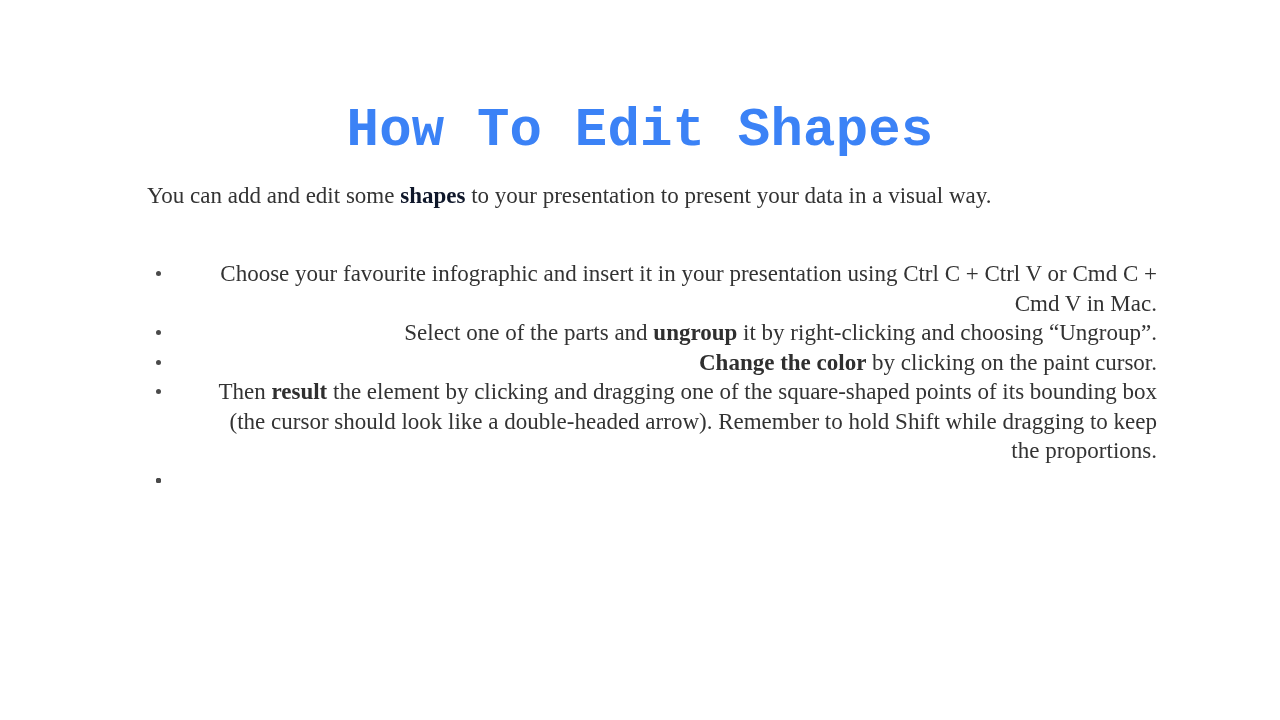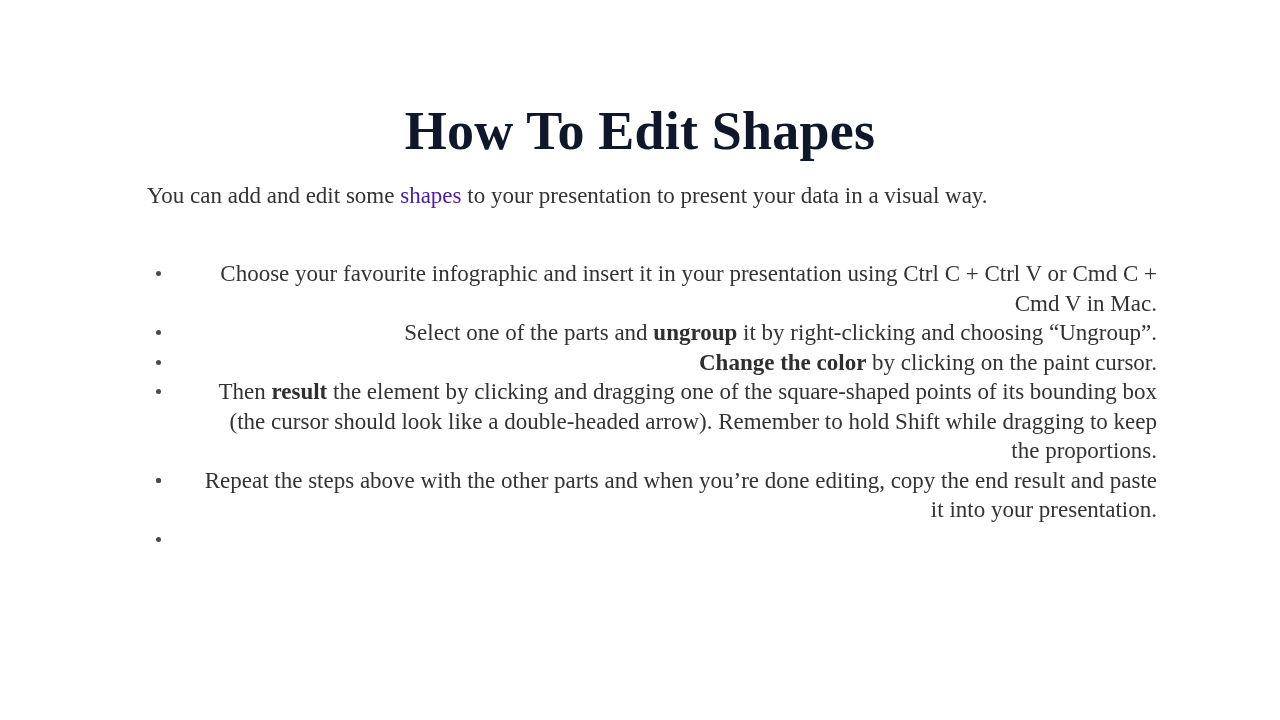--- a/index.html
+++ b/index.html
@@ -19,39 +19,39 @@
     width: 1280px;
     height: 720px;
     background: #ffffff;
   }
   .slide-title {
     position: absolute;
     top: 62px;
     left: 0;
     width: 1280px;
     text-align: center;
-    font-family: Liberation Serif, serif;
+    font-family: Liberation Mono, monospace;
     font-weight: bold;
     font-size: 54px;
     line-height: 66px;
-    color: #0f172a;
+    color: #3b82f6;
     letter-spacing: 0.2px;
   }
   .intro {
     position: absolute;
     top: 158px;
     left: 147px;
     width: 1000px;
     font-size: 23px;
     line-height: 30px;
     color: #333333;
   }
   .intro b {
-    font-weight: normal;
-    color: #4c1d95;
+    font-weight: bold;
+    color: #0f172a;
   }
   .bullet-list {
     position: absolute;
     top: 259px;
     left: 147px;
     width: 1010px;
     margin: 0;
     padding: 0;
     list-style: none;
   }
@@ -87,17 +87,17 @@
   <p class="intro">
     <span>You can add and edit some </span><b>shapes</b><span> to your presentation to present your data in a visual way.</span>
   </p>
 
   <ul class="bullet-list" id="bullet-list">
       <li class="bullet-item"><span class="bullet-marker"></span><span class="bullet-text"><span>Choose your favourite infographic and insert it in your presentation using Ctrl C + Ctrl V or Cmd C + Cmd V in Mac.</span></span></li>
       <li class="bullet-item"><span class="bullet-marker"></span><span class="bullet-text"><span>Select one of the parts and </span><b>ungroup</b><span> it by right-clicking and choosing “Ungroup”.</span></span></li>
       <li class="bullet-item"><span class="bullet-marker"></span><span class="bullet-text"><b>Change the color</b><span> by clicking on the paint cursor.</span></span></li>
       <li class="bullet-item"><span class="bullet-marker"></span><span class="bullet-text"><span>Then </span><b>result</b><span> the element by clicking and dragging one of the square-shaped points of its bounding box (the cursor should look like a double-headed arrow). Remember to hold Shift while dragging to keep the proportions.</span></span></li>
       <li class="bullet-item"><span class="bullet-marker"></span></li>
-      <li class="bullet-item"><span class="bullet-marker"></span><span class="bullet-text"><span>Repeat the steps above with the other parts and when you’re done editing, copy the end result and paste it into your presentation.</span></span></li>
+      <li class="bullet-item"><span class="bullet-marker"></span></li>
       <li class="bullet-item"><span class="bullet-marker"></span></li>
     </ul>
 
 </div>
 
 </body></html>

